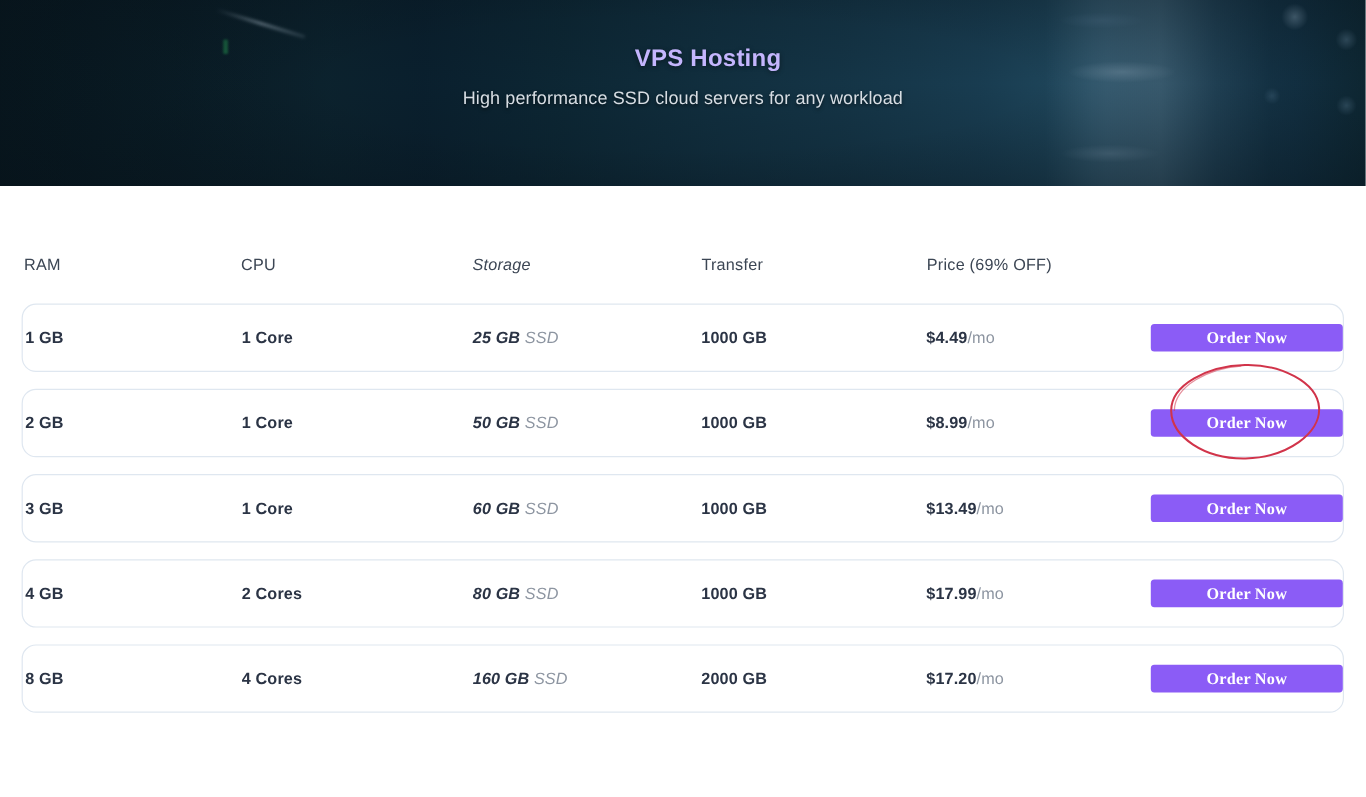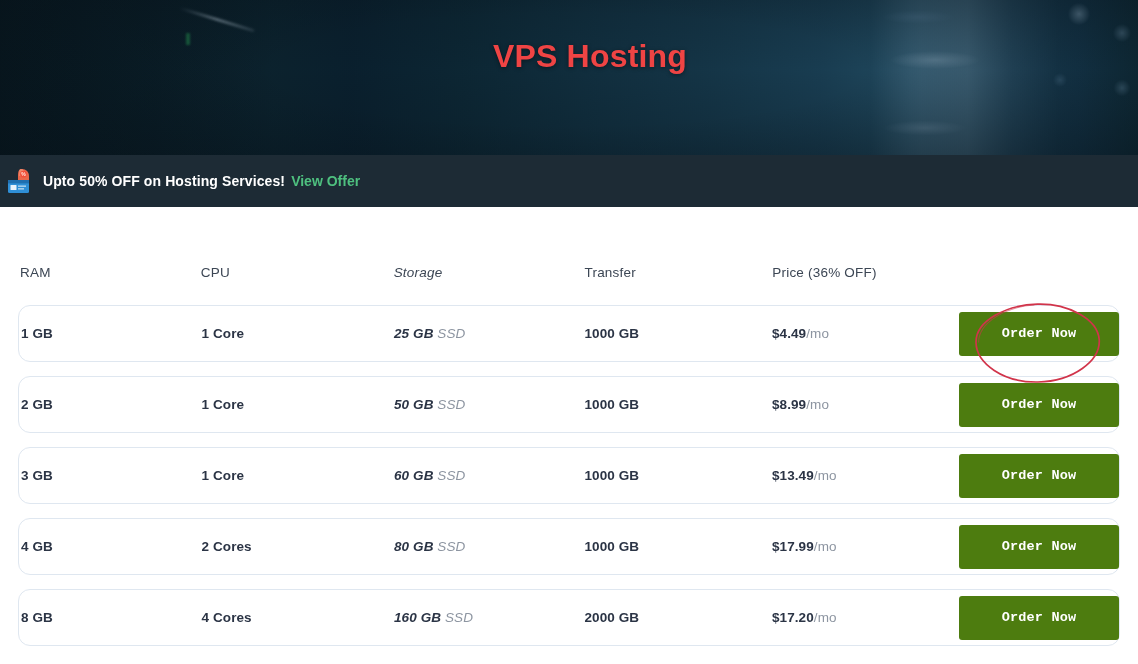--- a/index.html
+++ b/index.html
@@ -91,23 +91,23 @@
     position: absolute; inset: 0;
     background: linear-gradient(180deg, rgba(8,20,28,.30) 0%, rgba(8,20,28,.12) 45%, rgba(8,20,28,.35) 100%);
   }
   .hero-text {
     position: absolute;
     left: 0; right: 0; top: 0;
     text-align: center;
   }
   .hero-title {
     margin-top: 38px;
-    font-size: 32px;
-    font-weight: bold;
-    color: #ef4444;
+    font-size: 20px;
+    font-weight: bold;
+    color: #c4b5fd;
     letter-spacing: .2px;
     text-shadow: 0 1px 4px rgba(0,0,0,.45);
     padding-left: 42px;
   }
   .hero-subtitle {
     margin-top: 13px;
     font-size: 15px;
     font-weight: normal;
     color: #d7dde3;
     letter-spacing: .1px;
@@ -193,26 +193,26 @@
     letter-spacing: .1px;
     white-space: nowrap;
   }
   .cell .muted {
     font-weight: normal;
     color: #8d95a1;
   }
 
   .order-btn {
     width: 160px;
-    height: 44px;
-    background: #4d7c0f;
+    height: 23px;
+    background: #8b5cf6;
     color: #ffffff;
     border: none;
     border-radius: 3px;
-    font-family: Liberation Mono, monospace;
+    font-family: Liberation Serif, serif;
     font-size: 13.5px;
     font-weight: bold;
     letter-spacing: .2px;
     cursor: pointer;
     display: flex;
     align-items: center;
     justify-content: center;
   }
 
   
@@ -233,53 +233,33 @@
 <div class="page">
 
   <div class="hero">
     <div class="hero-photo"></div>
     <div class="hero-streak"></div>
     <div class="hero-led"></div>
     <div class="hero-vignette"></div>
     <div class="hero-scrim"></div>
     <div class="hero-text">
       <div class="hero-title">VPS Hosting</div>
+      <div class="hero-subtitle">High performance SSD cloud servers for any workload</div>
     </div>
   </div>
 
-  <div class="promo-bar">
-    <span class="promo-icon">
-      <svg width="34" height="30" viewBox="0 0 34 30" aria-hidden="true">
-        <g transform="translate(10,2)">
-          <path d="M6 1 C10 1 13 4 13 8 L13 14 L2 14 L2 8 C2 4 2.5 1 6 1 Z" fill="#e8674a"></path>
-          <path d="M5 1 C7 1 8.4 2.6 8.4 5 L8.4 8 L3.2 8 L3.2 5 C3.2 2.6 3.4 1 5 1 Z" fill="#f08a6d"></path>
-          <circle cx="7.5" cy="6.2" r="3.4" fill="#f2503a"></circle>
-          <text x="7.5" y="8.2" font-size="5" font-family="'Liberation Sans',sans-serif" font-weight="bold" fill="#ffe9e0" text-anchor="middle">%</text>
-        </g>
-        <g transform="translate(2,12)">
-          <rect x="0" y="2" width="21" height="13" rx="1.5" fill="#2f8fd6"></rect>
-          <rect x="0" y="2" width="21" height="3.4" fill="#1f6fb0"></rect>
-          <rect x="2.5" y="7" width="6" height="5" rx="0.6" fill="#e9f3fb"></rect>
-          <rect x="10" y="7.5" width="8" height="1.3" fill="#bedcf2"></rect>
-          <rect x="10" y="10.2" width="6" height="1.3" fill="#bedcf2"></rect>
-        </g>
-      </svg>
-    </span>
-    <span class="promo-text">Upto 50% OFF on Hosting Services!</span>
-    <a class="promo-link" href="#">View Offer</a>
-  </div>
 
   <div class="table-wrap">
 
     <div class="head-row">
       <div class="head-cell c-ram">RAM</div>
       <div class="head-cell c-cpu">CPU</div>
       <div class="head-cell c-storage">Storage</div>
       <div class="head-cell c-transfer">Transfer</div>
-      <div class="head-cell c-price">Price (36% OFF)</div>
+      <div class="head-cell c-price">Price (69% OFF)</div>
       <div class="head-cell c-action"></div>
     </div>
 
     <div class="row">
       <div class="cell c-ram">1 GB</div>
       <div class="cell c-cpu">1 Core</div>
       <div class="cell c-storage"><span>25 GB</span> <span class="muted">SSD</span></div>
       <div class="cell c-transfer">1000 GB</div>
       <div class="cell c-price"><span>$4.49</span><span class="muted">/mo</span></div>
       <div class="c-action">

